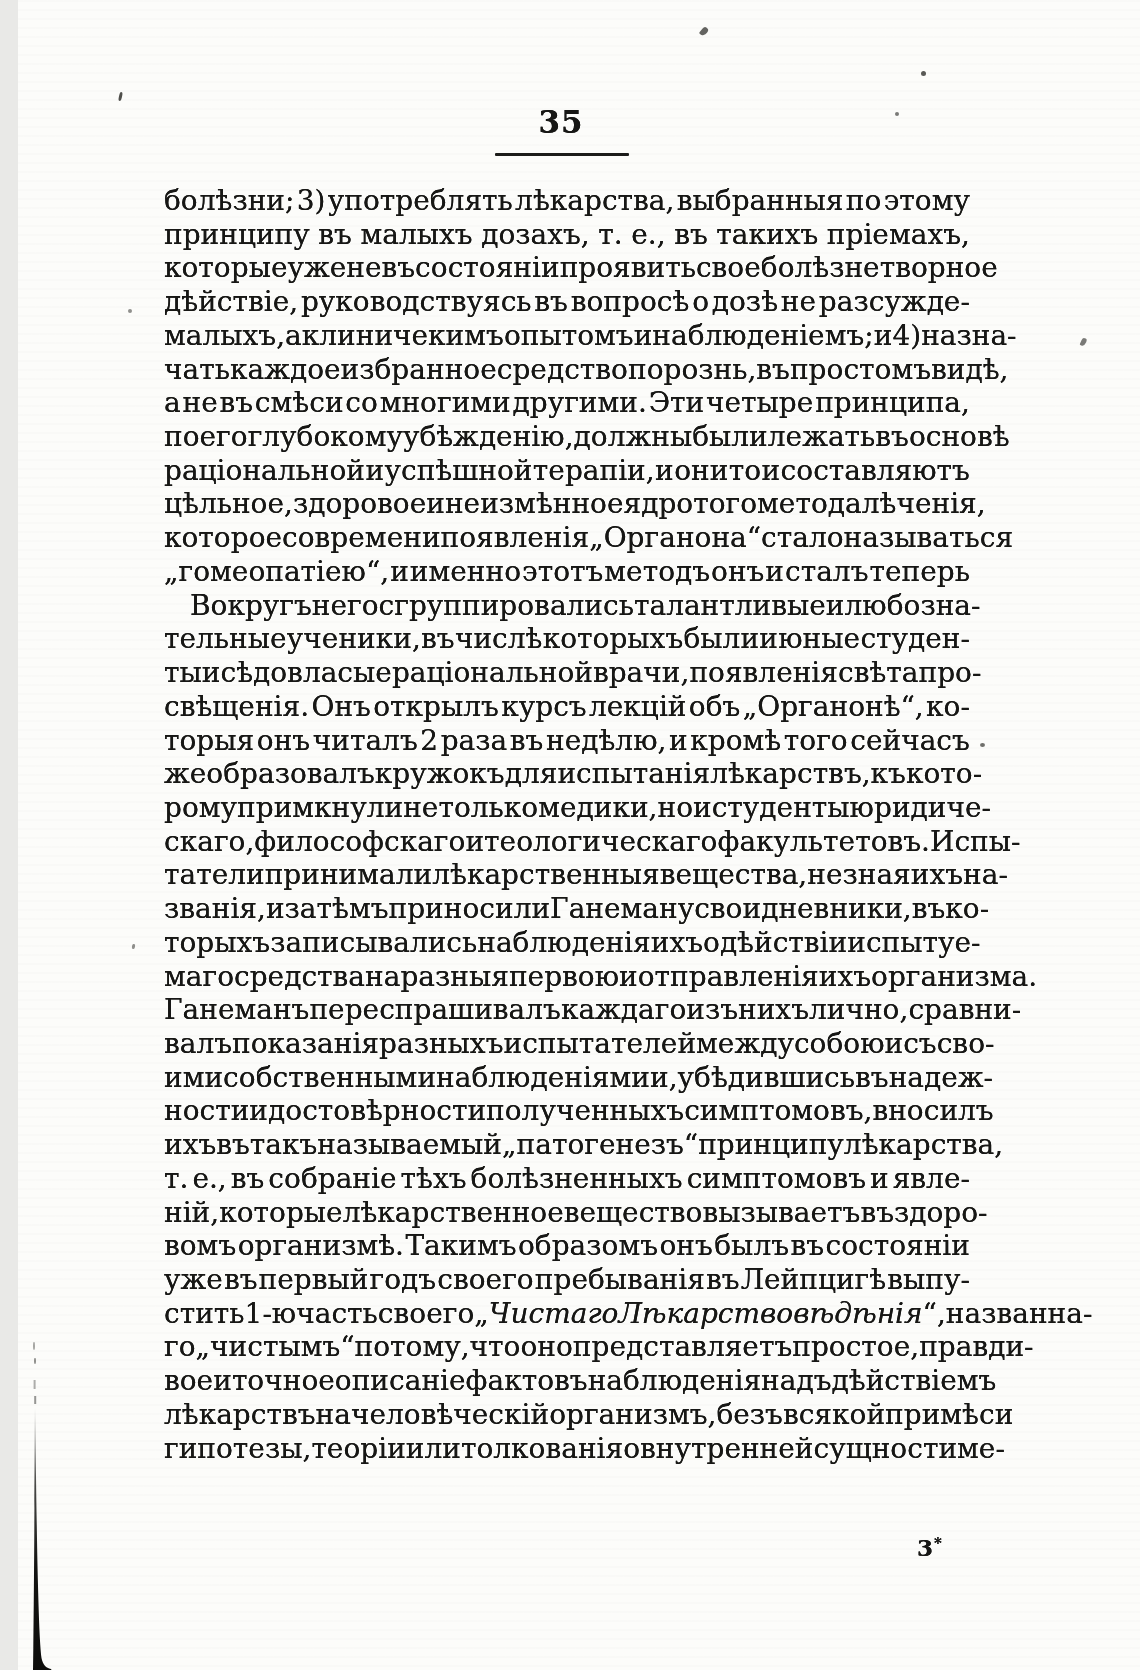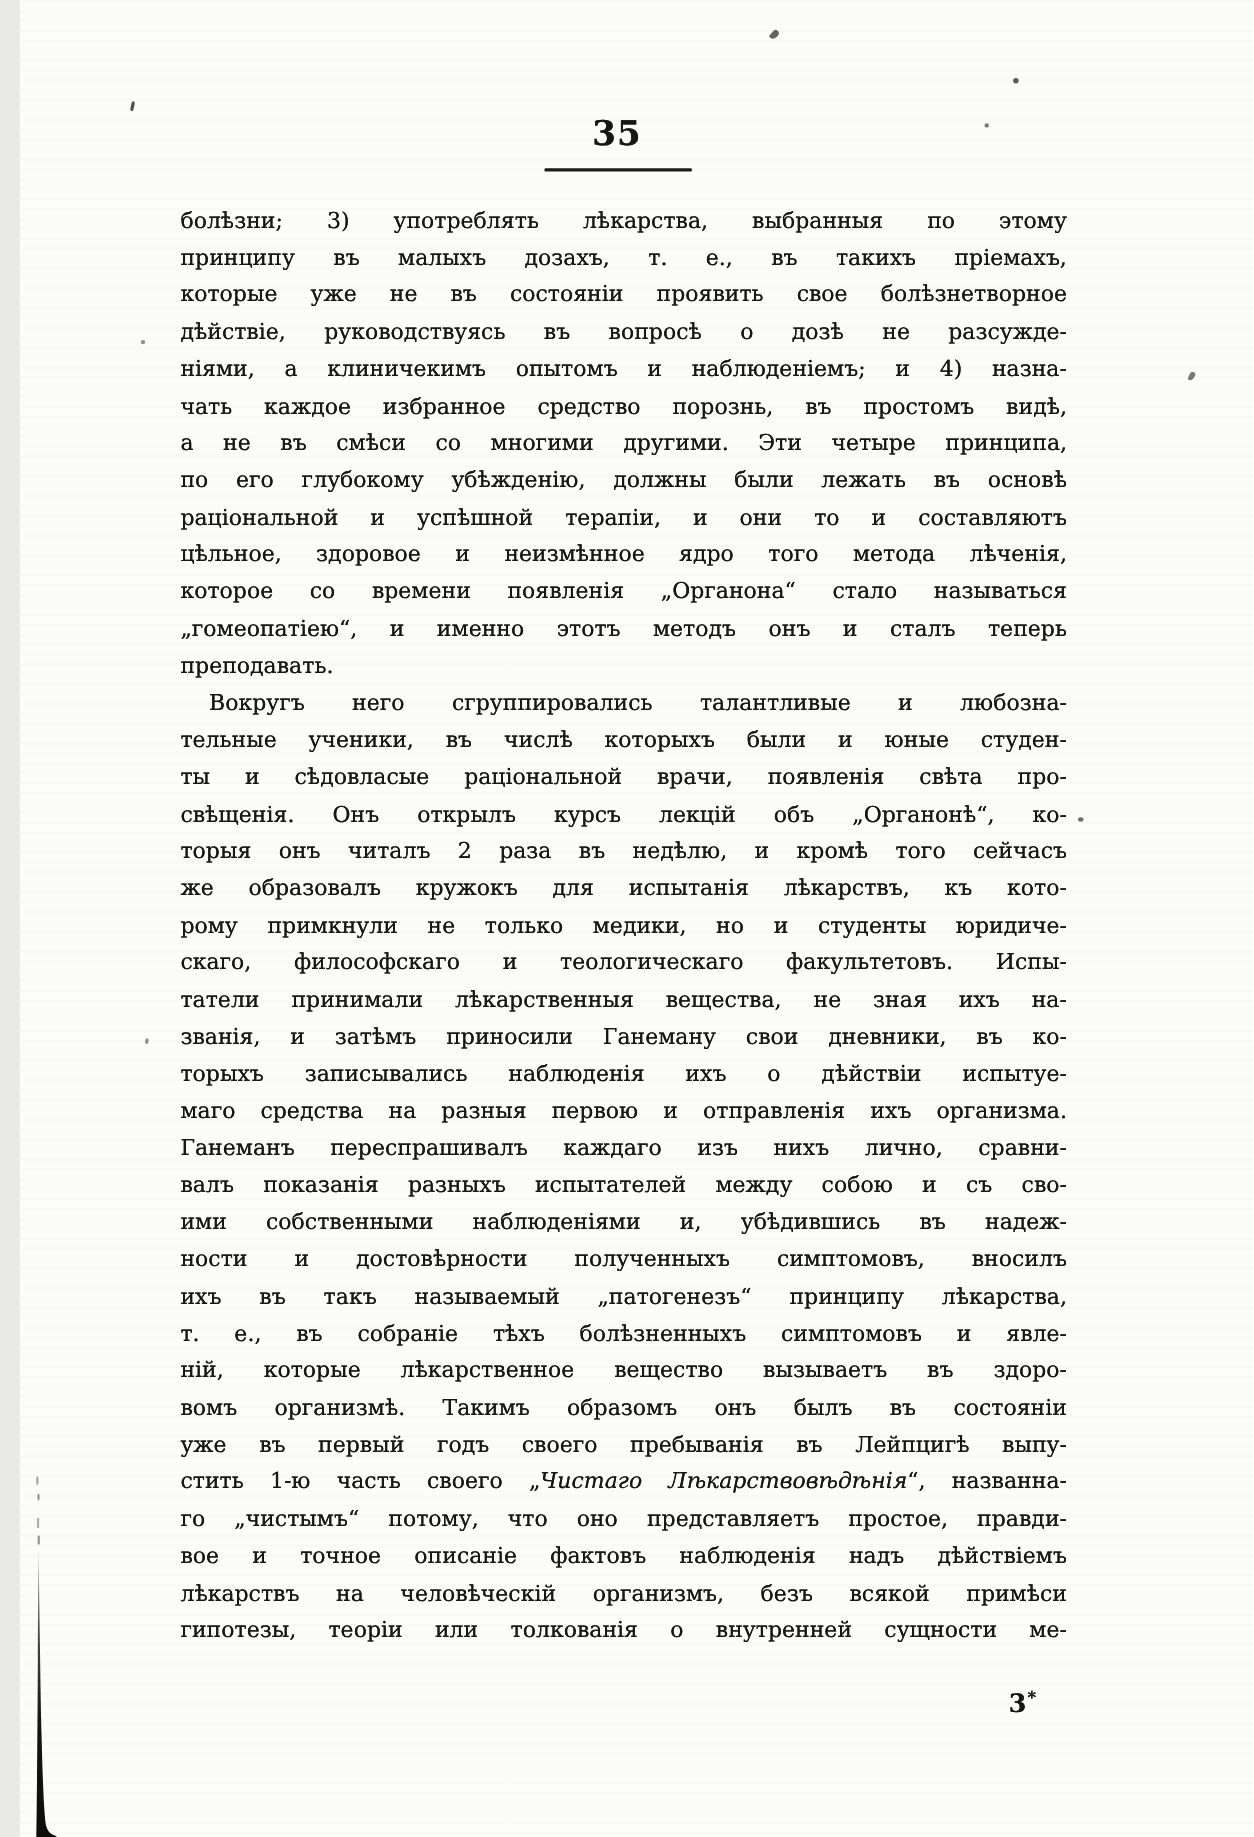--- a/index.html
+++ b/index.html
@@ -20,21 +20,21 @@
     text-align:center;font-size:31px;font-weight:bold;
     letter-spacing:1px;
     text-shadow:0 0 .4px currentColor;
   }
   .page-number-rule{
     position:absolute;left:477px;top:153px;width:134px;height:3px;
     background:#1c1c1a;border-radius:1px;
   }
   .text-block{
     position:absolute;left:146px;top:184px;width:806px;
-    font-size:20px;
+    font-size:28px;
     text-shadow:0 0 .35px currentColor;
   }
   .line{
     display:flex;justify-content:space-between;
     height:33.72px;line-height:33.72px;
     white-space:nowrap;
   }
   .line.nj{display:block;}
   .line.indent{padding-left:26px;}
   .tok{white-space:pre;}
@@ -92,21 +92,21 @@
         <span class="tok"><span>дѣйствіе,</span></span>
         <span class="tok"><span>руководствуясь</span></span>
         <span class="tok"><span>въ</span></span>
         <span class="tok"><span>вопросѣ</span></span>
         <span class="tok"><span>о</span></span>
         <span class="tok"><span>дозѣ</span></span>
         <span class="tok"><span>не</span></span>
         <span class="tok"><span>разсужде-</span></span>
       </div>
       <div class="line">
-        <span class="tok"><span>ніями,</span></span>
+        <span class="tok"><span>малыхъ,</span></span>
         <span class="tok"><span>а</span></span>
         <span class="tok"><span>клиничекимъ</span></span>
         <span class="tok"><span>опытомъ</span></span>
         <span class="tok"><span>и</span></span>
         <span class="tok"><span>наблюденіемъ;</span></span>
         <span class="tok"><span>и</span></span>
         <span class="tok"><span>4)</span></span>
         <span class="tok"><span>назна-</span></span>
       </div>
       <div class="line">
@@ -176,21 +176,20 @@
         <span class="tok"><span>„гомеопатіею“,</span></span>
         <span class="tok"><span>и</span></span>
         <span class="tok"><span>именно</span></span>
         <span class="tok"><span>этотъ</span></span>
         <span class="tok"><span>методъ</span></span>
         <span class="tok"><span>онъ</span></span>
         <span class="tok"><span>и</span></span>
         <span class="tok"><span>сталъ</span></span>
         <span class="tok"><span>теперь</span></span>
       </div>
-      <div class="line nj">преподавать.</div>
       <div class="line indent">
         <span class="tok"><span>Вокругъ</span></span>
         <span class="tok"><span>него</span></span>
         <span class="tok"><span>сгруппировались</span></span>
         <span class="tok"><span>талантливые</span></span>
         <span class="tok"><span>и</span></span>
         <span class="tok"><span>любозна-</span></span>
       </div>
       <div class="line">
         <span class="tok"><span>тельные</span></span>

